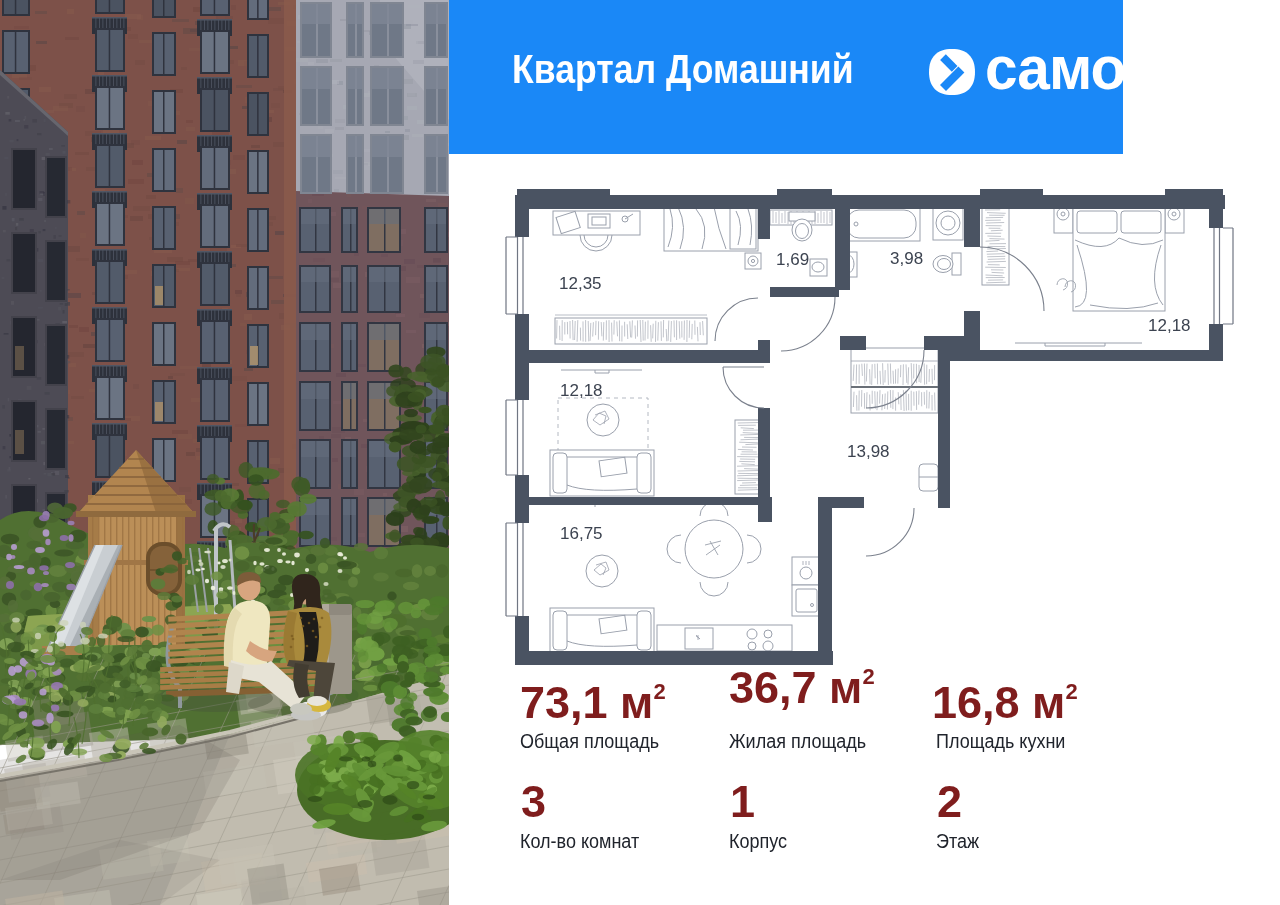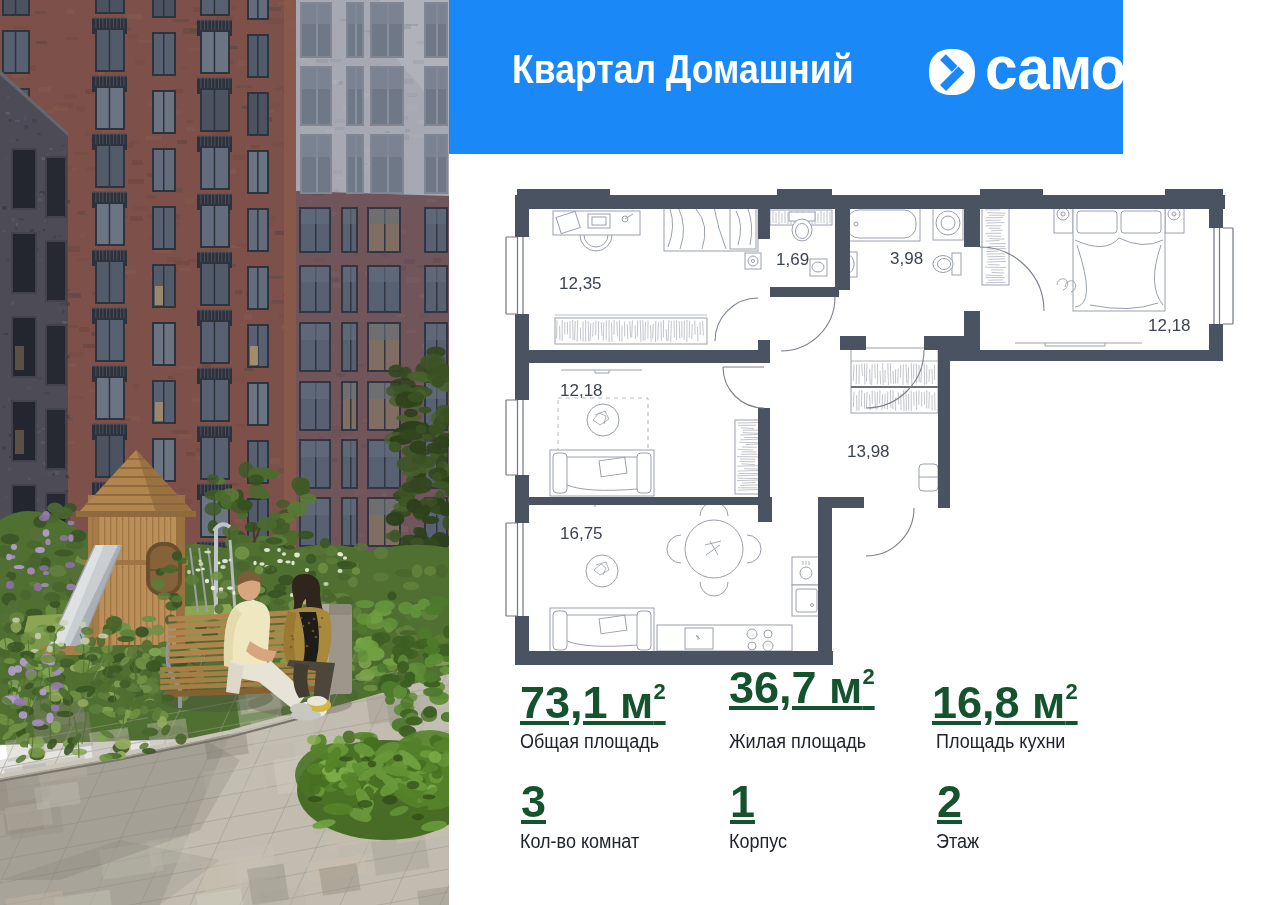--- a/index.html
+++ b/index.html
@@ -4,21 +4,21 @@
 <style>
   html,body{margin:0;padding:0;}
   body{width:1280px;height:905px;position:relative;overflow:hidden;background:#fff;
        font-family:"Liberation Sans",sans-serif;}
   #photo{position:absolute;left:0;top:0;width:449px;height:905px;}
   #header{position:absolute;left:449px;top:0;width:674px;height:154px;background:#1a88f7;}
   #htitle{position:absolute;left:63px;top:47px;font-size:40px;font-weight:bold;color:#fff;transform:scaleX(.89);transform-origin:left top;white-space:nowrap;}
   #logo{position:absolute;left:480px;top:49px;width:46px;height:46px;}
   #ltext{position:absolute;left:536px;top:33px;font-size:61px;font-weight:bold;color:#fff;letter-spacing:-1px;transform:scaleX(.96);transform-origin:left top;}
   #plan{position:absolute;left:500px;top:185px;width:740px;height:495px;}
-  .num{position:absolute;color:#14532d;font-weight:bold;font-size:45px;line-height:1;text-decoration:underline;}
+  .num{position:absolute;color:#7f1d1d;font-weight:bold;font-size:45px;line-height:1;}
   .num sup{font-size:22px;position:relative;top:-3px;vertical-align:super;line-height:0;}
   .lab{position:absolute;color:#20242c;font-size:20px;line-height:1;transform:scaleX(.9);transform-origin:left top;white-space:nowrap;}
 </style>
 </head>
 <body>
 <div id="photo"><svg width="449" height="905" viewBox="0 0 449 905">
 <rect x="0" y="0" width="300" height="620" fill="#875649"></rect>
 <rect x="277" y="569" width="17" height="3" fill="#7e5044" opacity="0.39"></rect>
 <rect x="114" y="215" width="14" height="3" fill="#7a4a40" opacity="0.37"></rect>
 <rect x="137" y="15" width="6" height="5" fill="#93614e" opacity="0.31"></rect>

